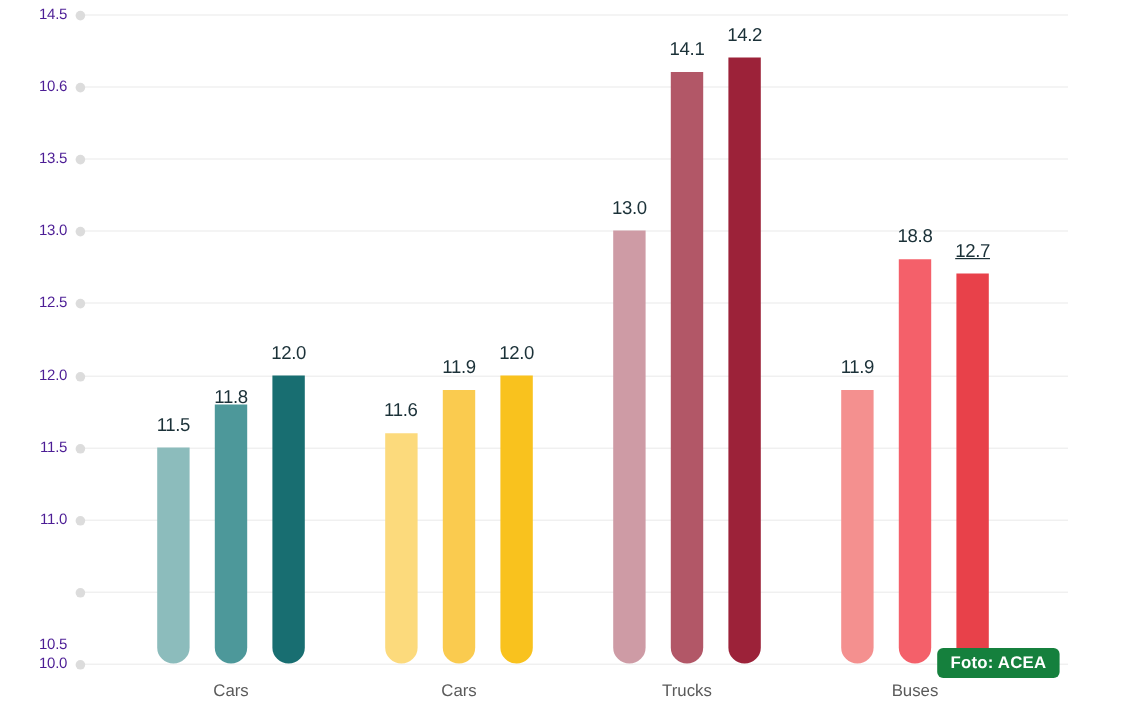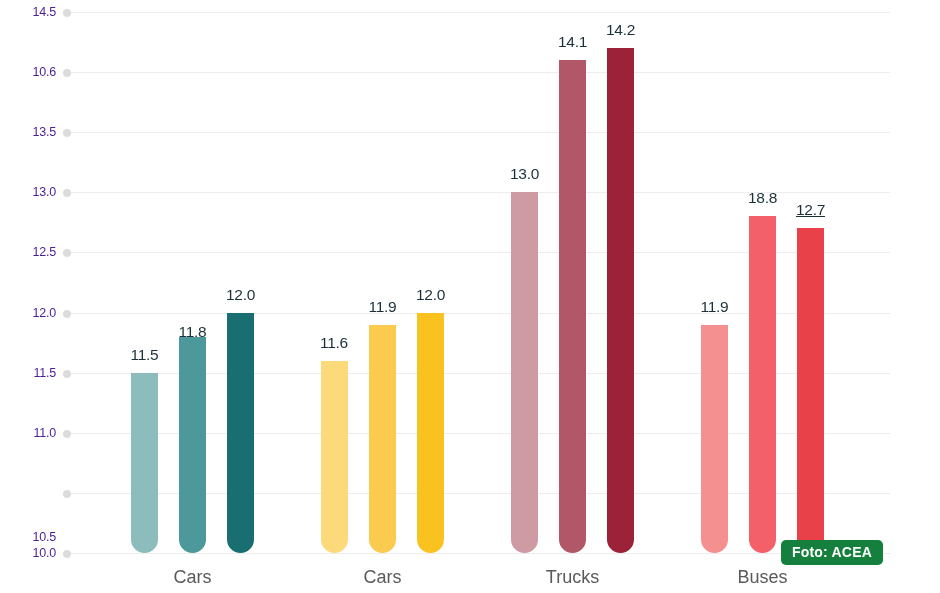--- a/index.html
+++ b/index.html
@@ -77,21 +77,21 @@
     letter-spacing: -0.3px;
     white-space: nowrap;
   }
 
   
   .cat-label {
     position: absolute;
     width: 140px;
     text-align: center;
     top: 567px;
-    font-size: 18px;
+    font-size: 14px;
     color: #5a5a5a;
     white-space: nowrap;
   }
 
   
   .watermark {
     position: absolute;
     left: 781px;
     top: 540px;
     padding: 4px 11px 5px 11px;

